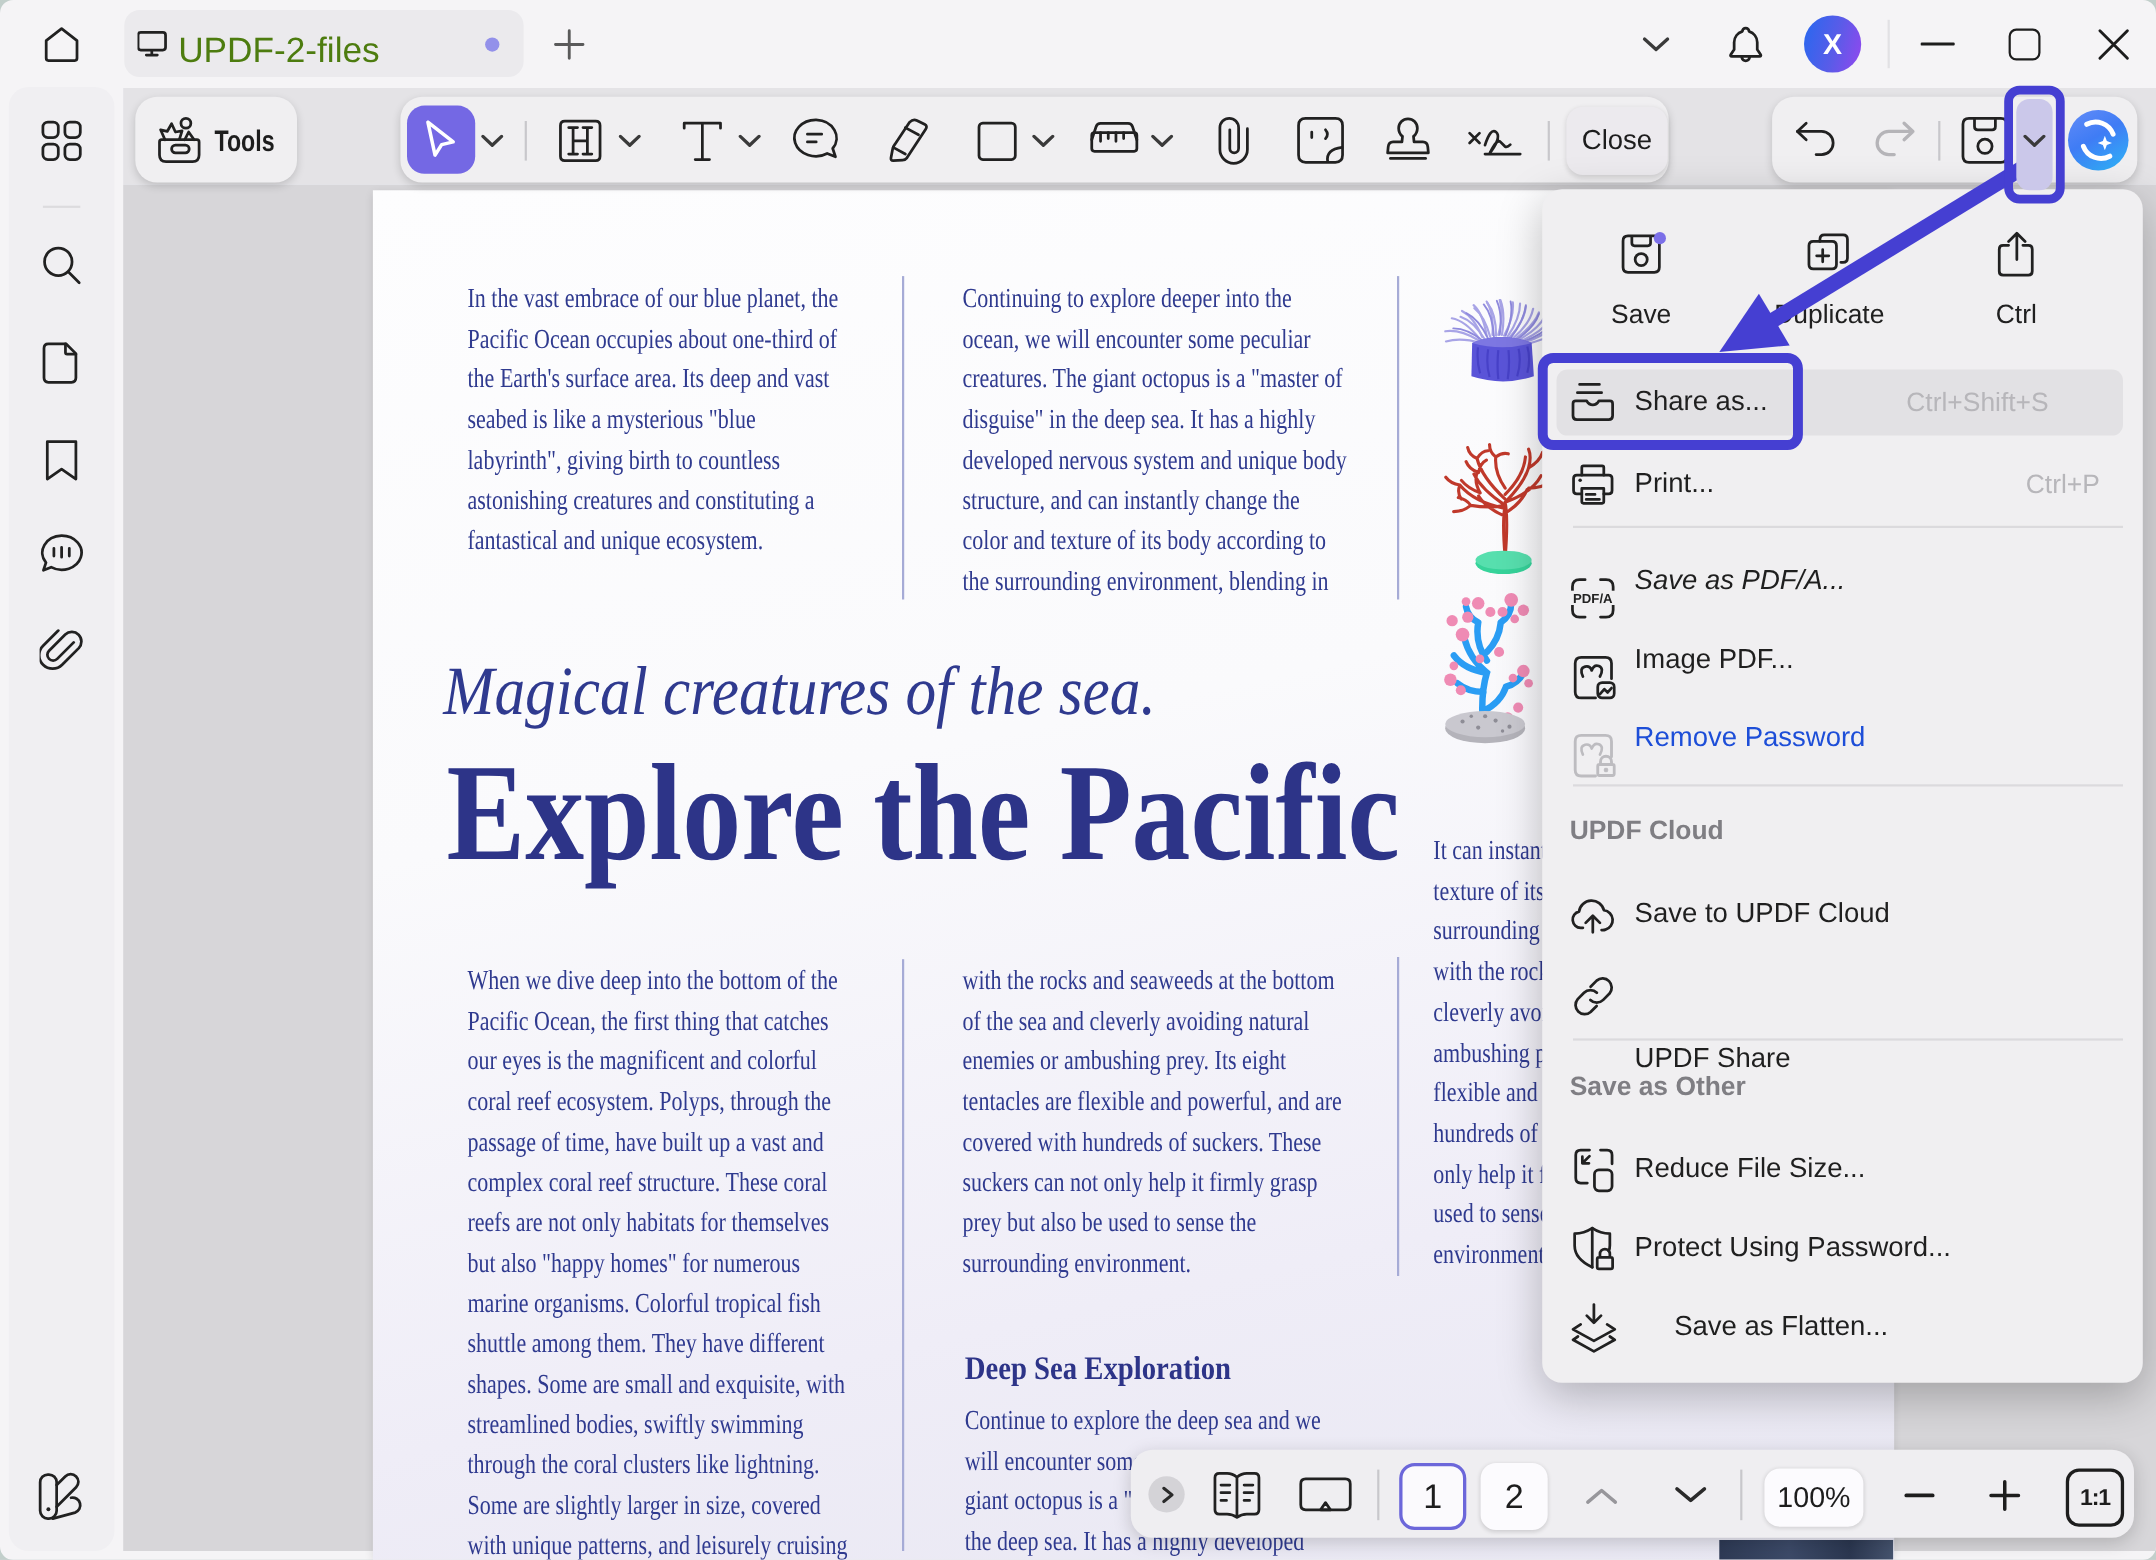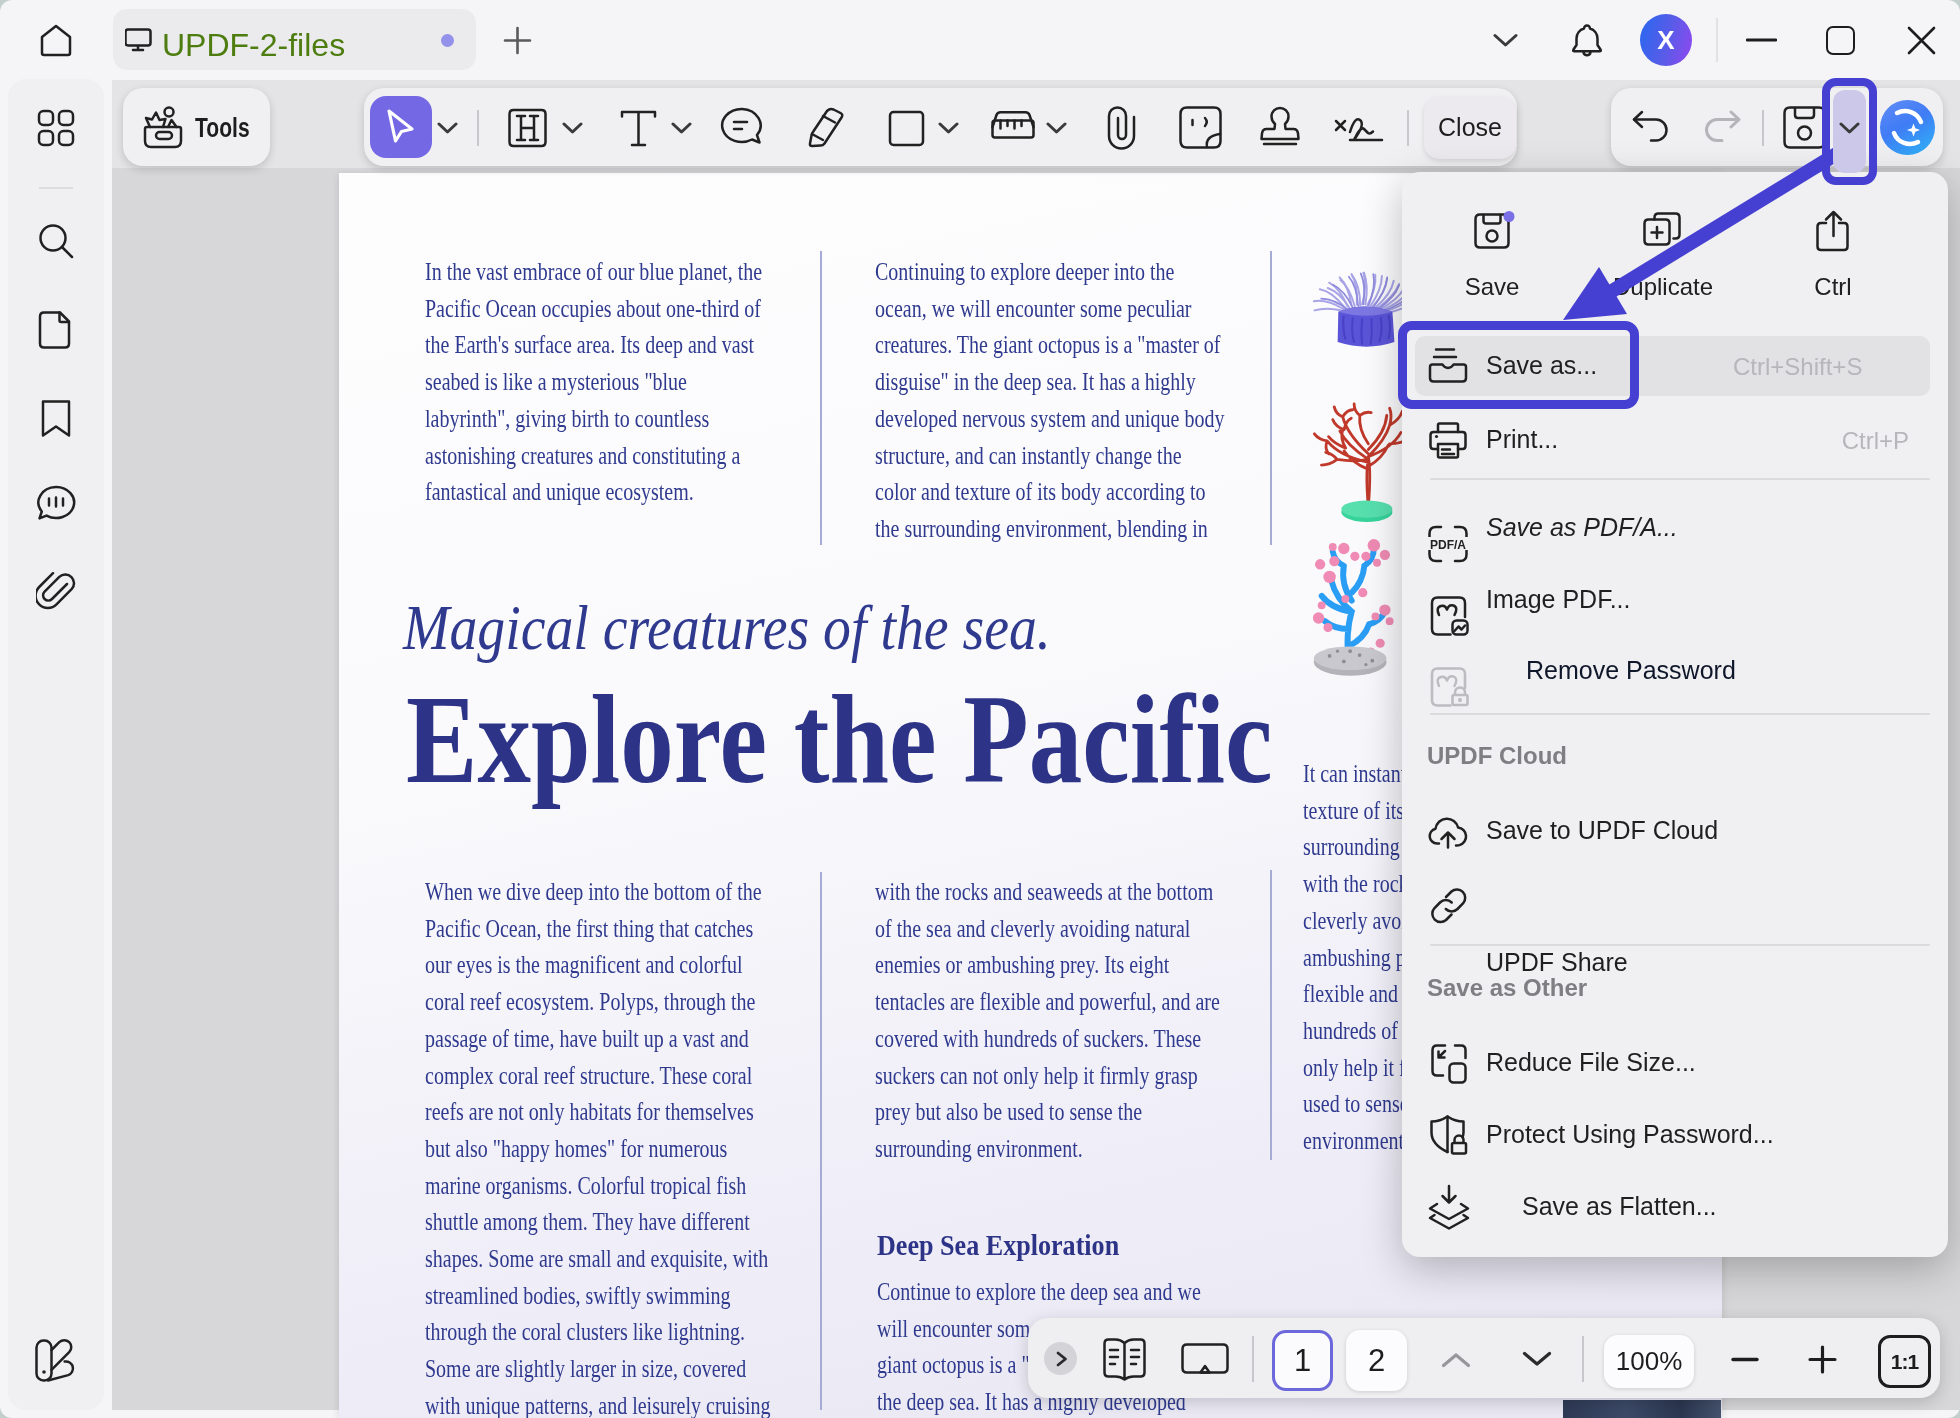--- a/index.html
+++ b/index.html
@@ -371,21 +371,21 @@
   <svg class="abs" style="left:411px;top:37px" width="42" height="44">
     <path class="ic" stroke-width="2.7" d="M13 14 h-5 q-3.5 0-3.5 3.5 v20 q0 3.5 3.5 3.5 h23 q3.5 0 3.5-3.5 v-20 q0-3.5-3.5-3.5 h-5"></path>
     <path class="ic" stroke-width="2.7" d="M20.5 27 V3.5 M13 10.5 L20.5 3 L28 10.5"></path>
   </svg>
   <div class="abs" style="left:371px;top:101px;width:120px;text-align:center;font-size:24px;color:#202020;">Ctrl</div>
 
   <div class="abs" style="left:13px;top:164px;width:515px;height:60px;background:#e2e1e4;border-radius:10px;"></div>
   <svg class="abs" style="left:26px;top:175px" width="40" height="38">
     <path class="ic" stroke-width="2.6" d="M8 2.5 h18 M6 10 h22 M4.5 17.5 h10 q2 3.5 5.5 3.5 t5.5-3.5 h10 q2.5 0 2.5 2.5 v11 q0 3.5-3.5 3.5 h-29 q-3.5 0-3.5-3.5 v-11 q0-2.5 2.5-2.5 Z"></path>
   </svg>
-  <div class="mi" style="left:84px;top:179px;">Save as...</div>
+  <div class="mi" style="left:84px;top:179px;">Share as...</div>
   <div class="mshort" style="left:331px;top:181px;width:160px;text-align:left;">Ctrl+Shift+S</div>
   <svg class="abs" style="left:26px;top:249px" width="40" height="40">
     <path class="ic" stroke-width="2.6" d="M10 11 V4 q0-1.5 1.5-1.5 h17 Q30 2.5 30 4 v7"></path>
     <path class="ic" stroke-width="2.6" d="M10 28 h-4.5 q-3 0-3-3 v-11 q0-3 3-3 h29 q3 0 3 3 v11 q0 3-3 3 H30"></path>
     <path class="ic" stroke-width="2.6" d="M10 23 h20 v12 q0 1.5-1.5 1.5 h-17 q-1.5 0-1.5-1.5 Z M14 28.5 h8 M14 33 h12"></path>
     <circle cx="8.5" cy="15.5" r="1.6" fill="#212121" stroke="none"></circle>
   </svg>
   <div class="mi" style="left:84px;top:253px;">Print...</div>
   <div class="mshort" style="left:347px;top:255px;width:160px;text-align:right;">Ctrl+P</div>
   <div class="mdiv" style="top:306px;"></div>
@@ -403,21 +403,21 @@
   </svg>
   <div class="mi" style="left:84px;top:413px;">Image PDF...</div>
   <svg class="abs" style="left:27px;top:494px" width="40" height="42">
     <g stroke="#bdbcc0">
     <path stroke-width="2.6" fill="none" stroke-linecap="round" stroke-linejoin="round" d="M36 22 v-14 q0-5.5-5.5-5.5 h-22 Q3 2.5 3 8 v26 q0 5.5 5.5 5.5 h13"></path>
     <path stroke-width="2.4" fill="none" stroke-linecap="round" stroke-linejoin="round" d="M10 20 q-3.5-7.5 2-9 q4.5-1 6 3.5 q2-5.5 6.5-4 q5 2 1 9.5"></path>
     <path stroke-width="2.6" fill="none" stroke-linecap="round" stroke-linejoin="round" d="M26 29 v-2.5 a5 5 0 0 1 10 0 V29 M25 29 h12 q1.5 0 1.5 1.5 v7 q0 1.5-1.5 1.5 h-12 q-1.5 0-1.5-1.5 v-7 q0-1.5 1.5-1.5 Z"></path>
     <path stroke-width="2" d="M29.5 32.5 l3 3 M32.5 32.5 l-3 3"></path>
     </g>
   </svg>
-  <div class="mi" style="left:84px;top:484px;color:#0f172a;margin-left:40px;">Remove Password</div>
+  <div class="mi" style="left:84px;top:484px;color:#1d4ed8;">Remove Password</div>
   <div class="mdiv" style="top:541px;"></div>
   <div class="mhead" style="left:25px;top:570px;">UPDF Cloud</div>
   <svg class="abs" style="left:25px;top:639px" width="44" height="40">
     <path class="ic" stroke-width="2.7" d="M12 32.5 h-2 a7.5 7.5 0 0 1 -1.5-14.8 a11.5 11.5 0 0 1 22.6-1.2 a9 9 0 0 1 1.4 17.6 q-1 .4-2.5.4 h-1"></path>
     <path class="ic" stroke-width="2.7" d="M21 36.5 v-14 M14.5 28 L21 21.5 L27.5 28"></path>
   </svg>
   <div class="mi" style="left:84px;top:644px;">Save to UPDF Cloud</div>
   <svg class="abs" style="left:25px;top:713px" width="44" height="42">
     <path class="ic" stroke-width="2.8" d="M19 12 l5.5-5.5 a8.3 8.3 0 0 1 11.7 11.7 L30.5 24 a8.3 8.3 0 0 1 -11.7 0"></path>
     <path class="ic" stroke-width="2.8" d="M24.5 29.5 L19 35 a8.3 8.3 0 0 1 -11.7-11.7 L13 17.5 a8.3 8.3 0 0 1 11.7 0"></path>

